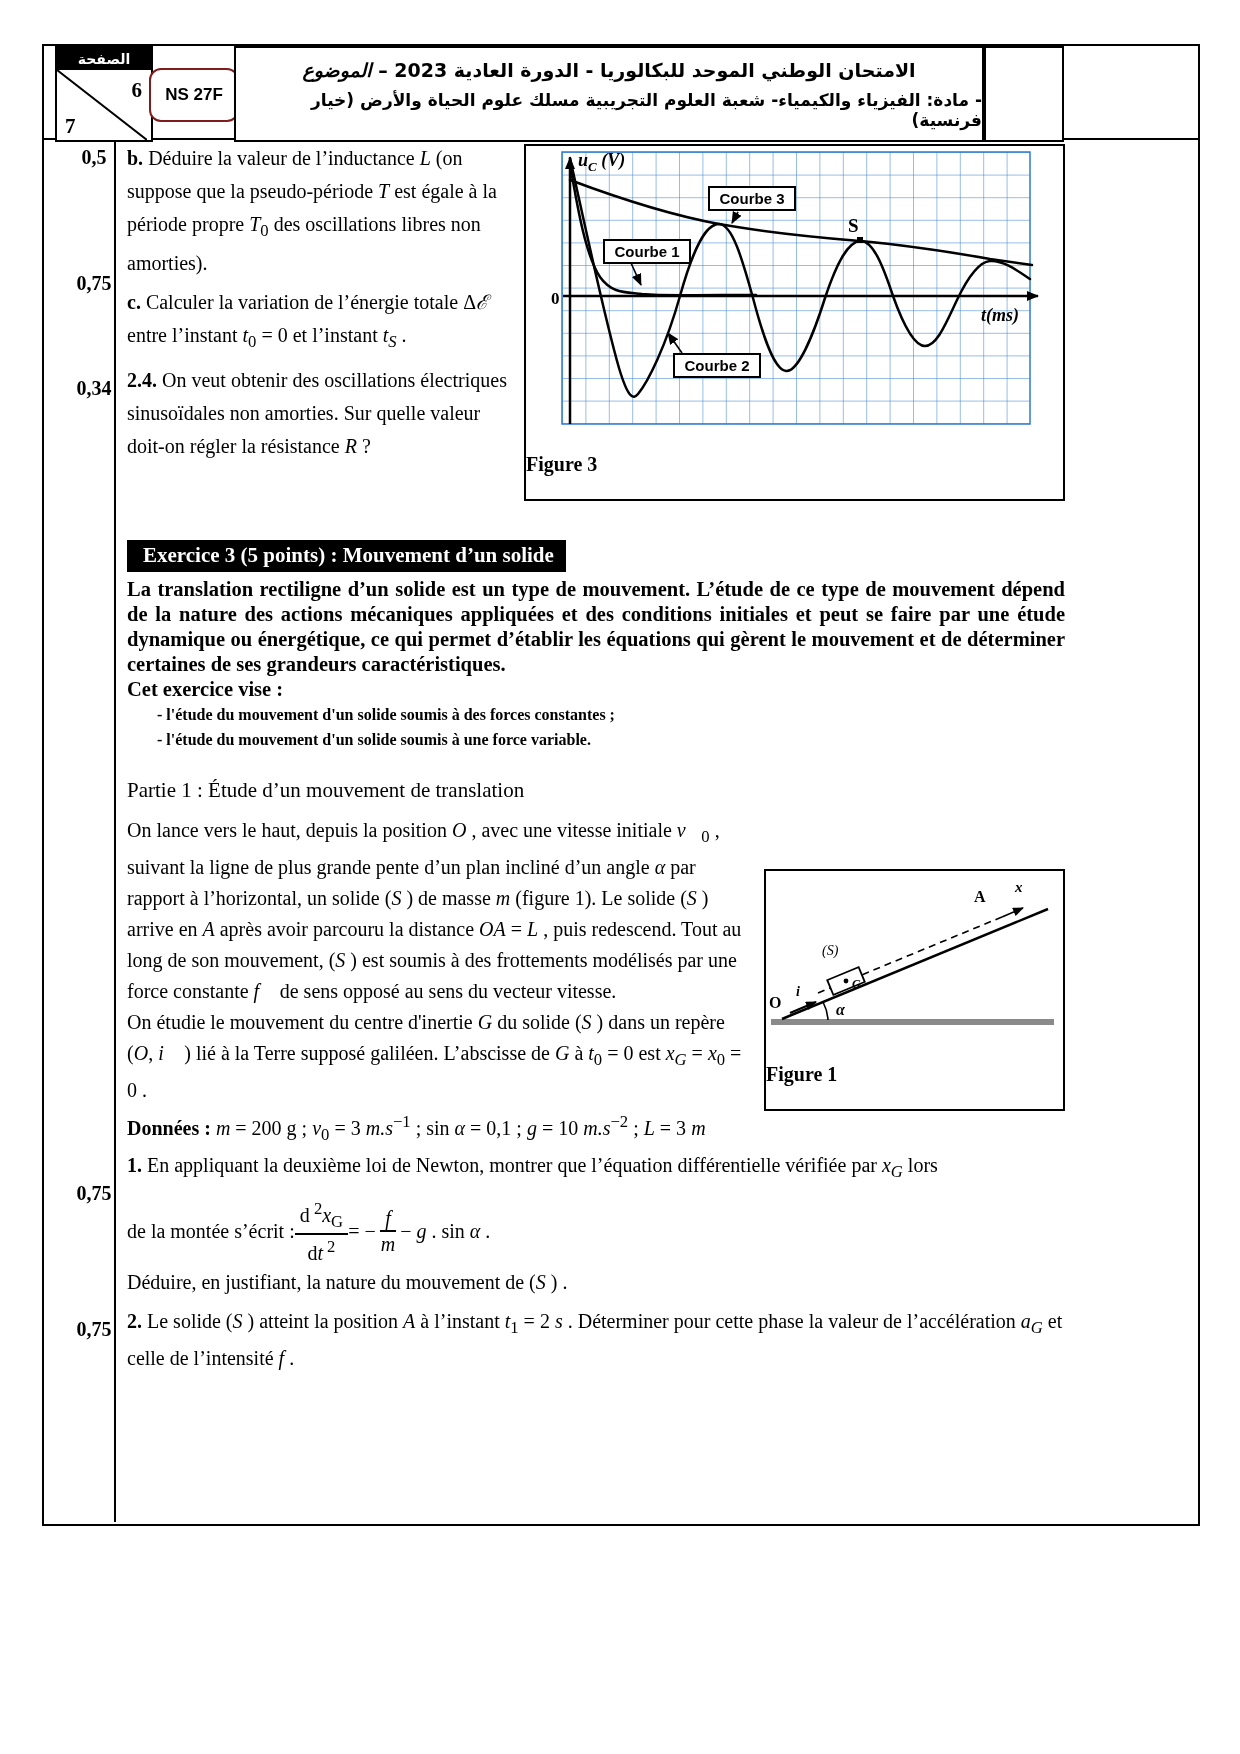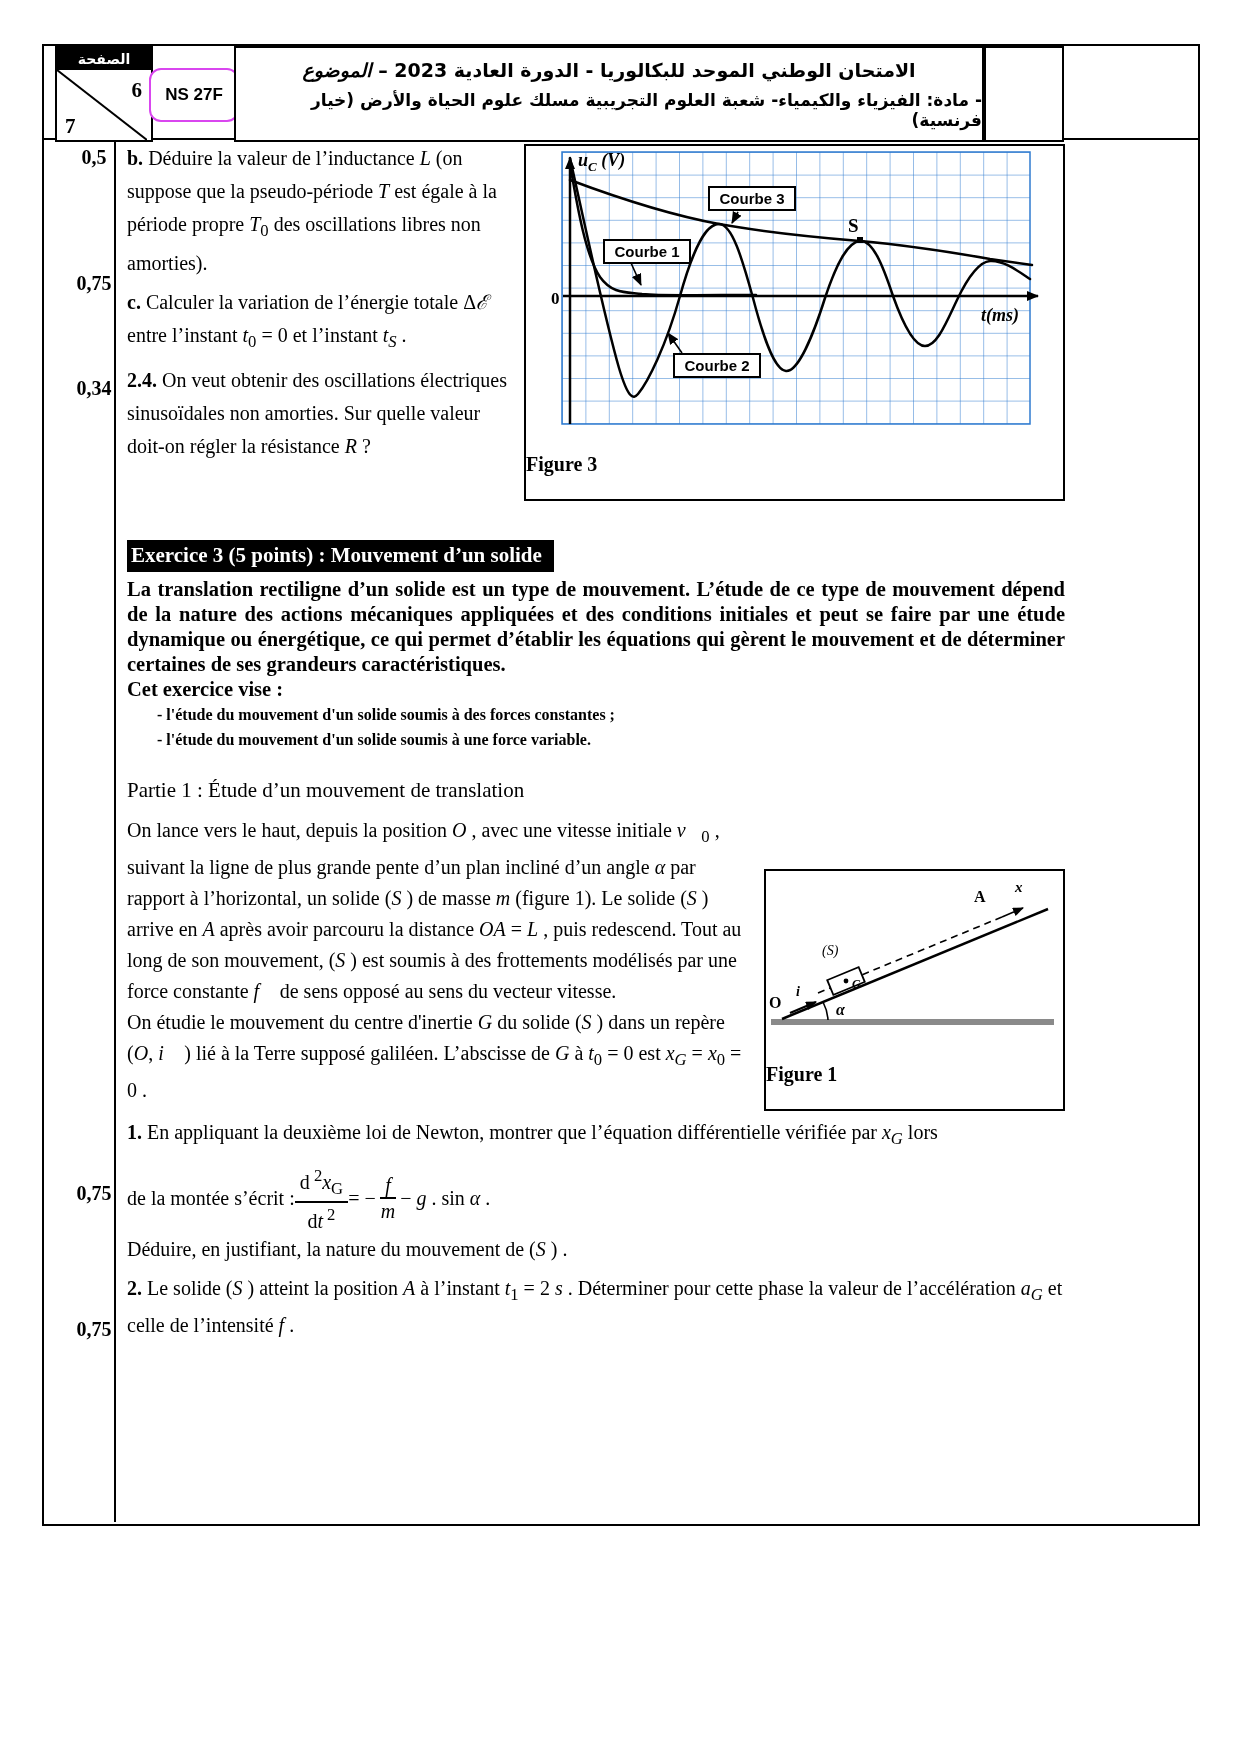--- a/index.html
+++ b/index.html
@@ -12,21 +12,21 @@
 
   
   .pagebox { position:absolute; left:55px; top:46px; width:94px; height:92px; border:2px solid #000; background:#fff; }
   .pagebox-label { background:#000; color:#fff; font-family:"DejaVu Sans",sans-serif; font-size:14px;
                    font-weight:bold; text-align:center; height:22px; line-height:22px; }
   .pagebox-body { position:relative; height:70px; }
   .pagebox-body svg { position:absolute; left:0; top:0; }
   .pb6 { position:absolute; right:9px;  top:8px;    font-weight:bold; font-size:21px; }
   .pb7 { position:absolute; left:8px;   bottom:1px; font-weight:bold; font-size:21px; }
 
-  .nsbox { position:absolute; left:149px; top:68px; width:86px; height:50px; border:2px solid #d946ef;
+  .nsbox { position:absolute; left:149px; top:68px; width:86px; height:50px; border:2px solid #7f1d1d;
            border-radius:12px; display:flex; align-items:center; justify-content:center;
            font-family:"Liberation Sans",sans-serif; font-weight:bold; font-size:17px; background:#fff; }
 
   .titlebox { position:absolute; left:234px; top:46px; width:746px; height:92px; border:2px solid #000;
               display:flex; flex-direction:column; align-items:center; justify-content:center; gap:9px;
               direction:rtl; font-family:"DejaVu Sans",sans-serif; font-weight:bold; background:#fff; }
   .title1 { font-size:19px; }
   .title2 { font-size:17px; }
   .rightbox { position:absolute; left:984px; top:46px; width:76px; height:92px; border:2px solid #000; background:#fff; }
 
@@ -39,21 +39,21 @@
   .topblock { min-height:388px; }
   .topblock::after, .partblock::after { content:""; display:block; clear:both; }
   .qpara { margin-bottom:6px; }
 
   .fig { border:2px solid #000; background:#fff; }
   .fig3 { float:right; width:537px; margin:2px 0 6px 10px; }
   .fig1 { float:right; width:297px; margin:54px 0 6px 14px; }
   .figcap { text-align:left; font-weight:bold; font-size:20px; line-height:24px; padding:4px 0 23px; }
 
   .ex3title { display:inline-block; background:#000; color:#fff; font-weight:bold; font-size:21px;
-              line-height:27px; padding:2px 12px 3px 4px; margin-top:10px; }
+              line-height:27px; padding:2px 12px 3px 16px; margin-top:10px; }
   .intro { font-weight:bold; font-size:20.5px; line-height:25px; text-align:justify; margin-top:5px; }
   .vise  { font-weight:bold; font-size:20.5px; line-height:25px; }
   .aim   { font-weight:bold; font-size:16px; line-height:25px; padding-left:30px; }
   .part1 { font-weight:normal; font-size:21px; margin-top:22px; margin-bottom:8px; }
   .partblock, .qsec { line-height:31px; }
 
   .eqline { display:flex; align-items:center; margin:10px 0 2px; line-height:26px;text-align:right; }
   .frac { display:inline-flex; flex-direction:column; align-items:center; font-size:20px; line-height:24px; }
   .frac .num { border-bottom:2px solid #000; padding:0 5px; }
   .frac .den { padding:0 5px; }
@@ -192,20 +192,21 @@
           <text x="70" y="144" font-size="16" font-weight="bold" font-style="italic">α</text>
 
           <text x="208" y="31" font-size="16" font-weight="bold">A</text>
           <text x="249" y="21" font-size="15" font-weight="bold" font-style="italic">x</text>
         </svg>
         <div class="figcap">Figure 1</div>
       </div>
 
       <div>On lance vers le haut, depuis la position  <i>O</i> , avec une vitesse initiale  <i>v⃗</i><sub>0</sub>  , suivant la ligne de plus grande pente  d’un plan incliné d’un angle  <i>α</i>  par rapport à l’horizontal, un solide   (<i>S</i> )  de masse  <i>m</i> (figure 1). Le solide  (<i>S</i> ) arrive en  <i>A</i>  après avoir parcouru la distance <i>OA</i> = <i>L</i> , puis redescend. Tout au long de son mouvement,  (<i>S</i> )  est soumis à des frottements modélisés par une force constante  <i>f⃗</i>   de sens opposé au sens du vecteur vitesse.</div>
       <div>On étudie le mouvement du centre d'inertie  <i>G</i> du solide  (<i>S</i> )  dans un repère  (<i>O</i>, <i>i⃗</i> ) lié à la Terre supposé galiléen. L’abscisse de  <i>G</i>  à  <i>t</i><sub>0</sub> = 0 est  <i>x<sub>G</sub></i> = <i>x</i><sub>0</sub> = 0 .</div>
+      <div><b>Données :</b>  <i>m</i> = 200 g  ;   <i>v</i><sub>0</sub> = 3 <i>m.s</i><sup>−1</sup> ;   sin <i>α</i> = 0,1     ;    <i>g</i> = 10 <i>m.s</i><sup>−2</sup> ;    <i>L</i> = 3 <i>m</i></div>
     </div>
 
     <div class="qsec">
       <div><b>1.</b>  En appliquant la deuxième loi de Newton, montrer que l’équation différentielle vérifiée par  <i>x<sub>G</sub></i>  lors</div>
       <div class="eqline">
         <span>de la montée s’écrit : </span>
         <span class="frac">
           <span class="num">d<sup> 2</sup><i>x</i><sub>G</sub></span>
           <span class="den">d<i>t</i><sup> 2</sup></span>
         </span>

